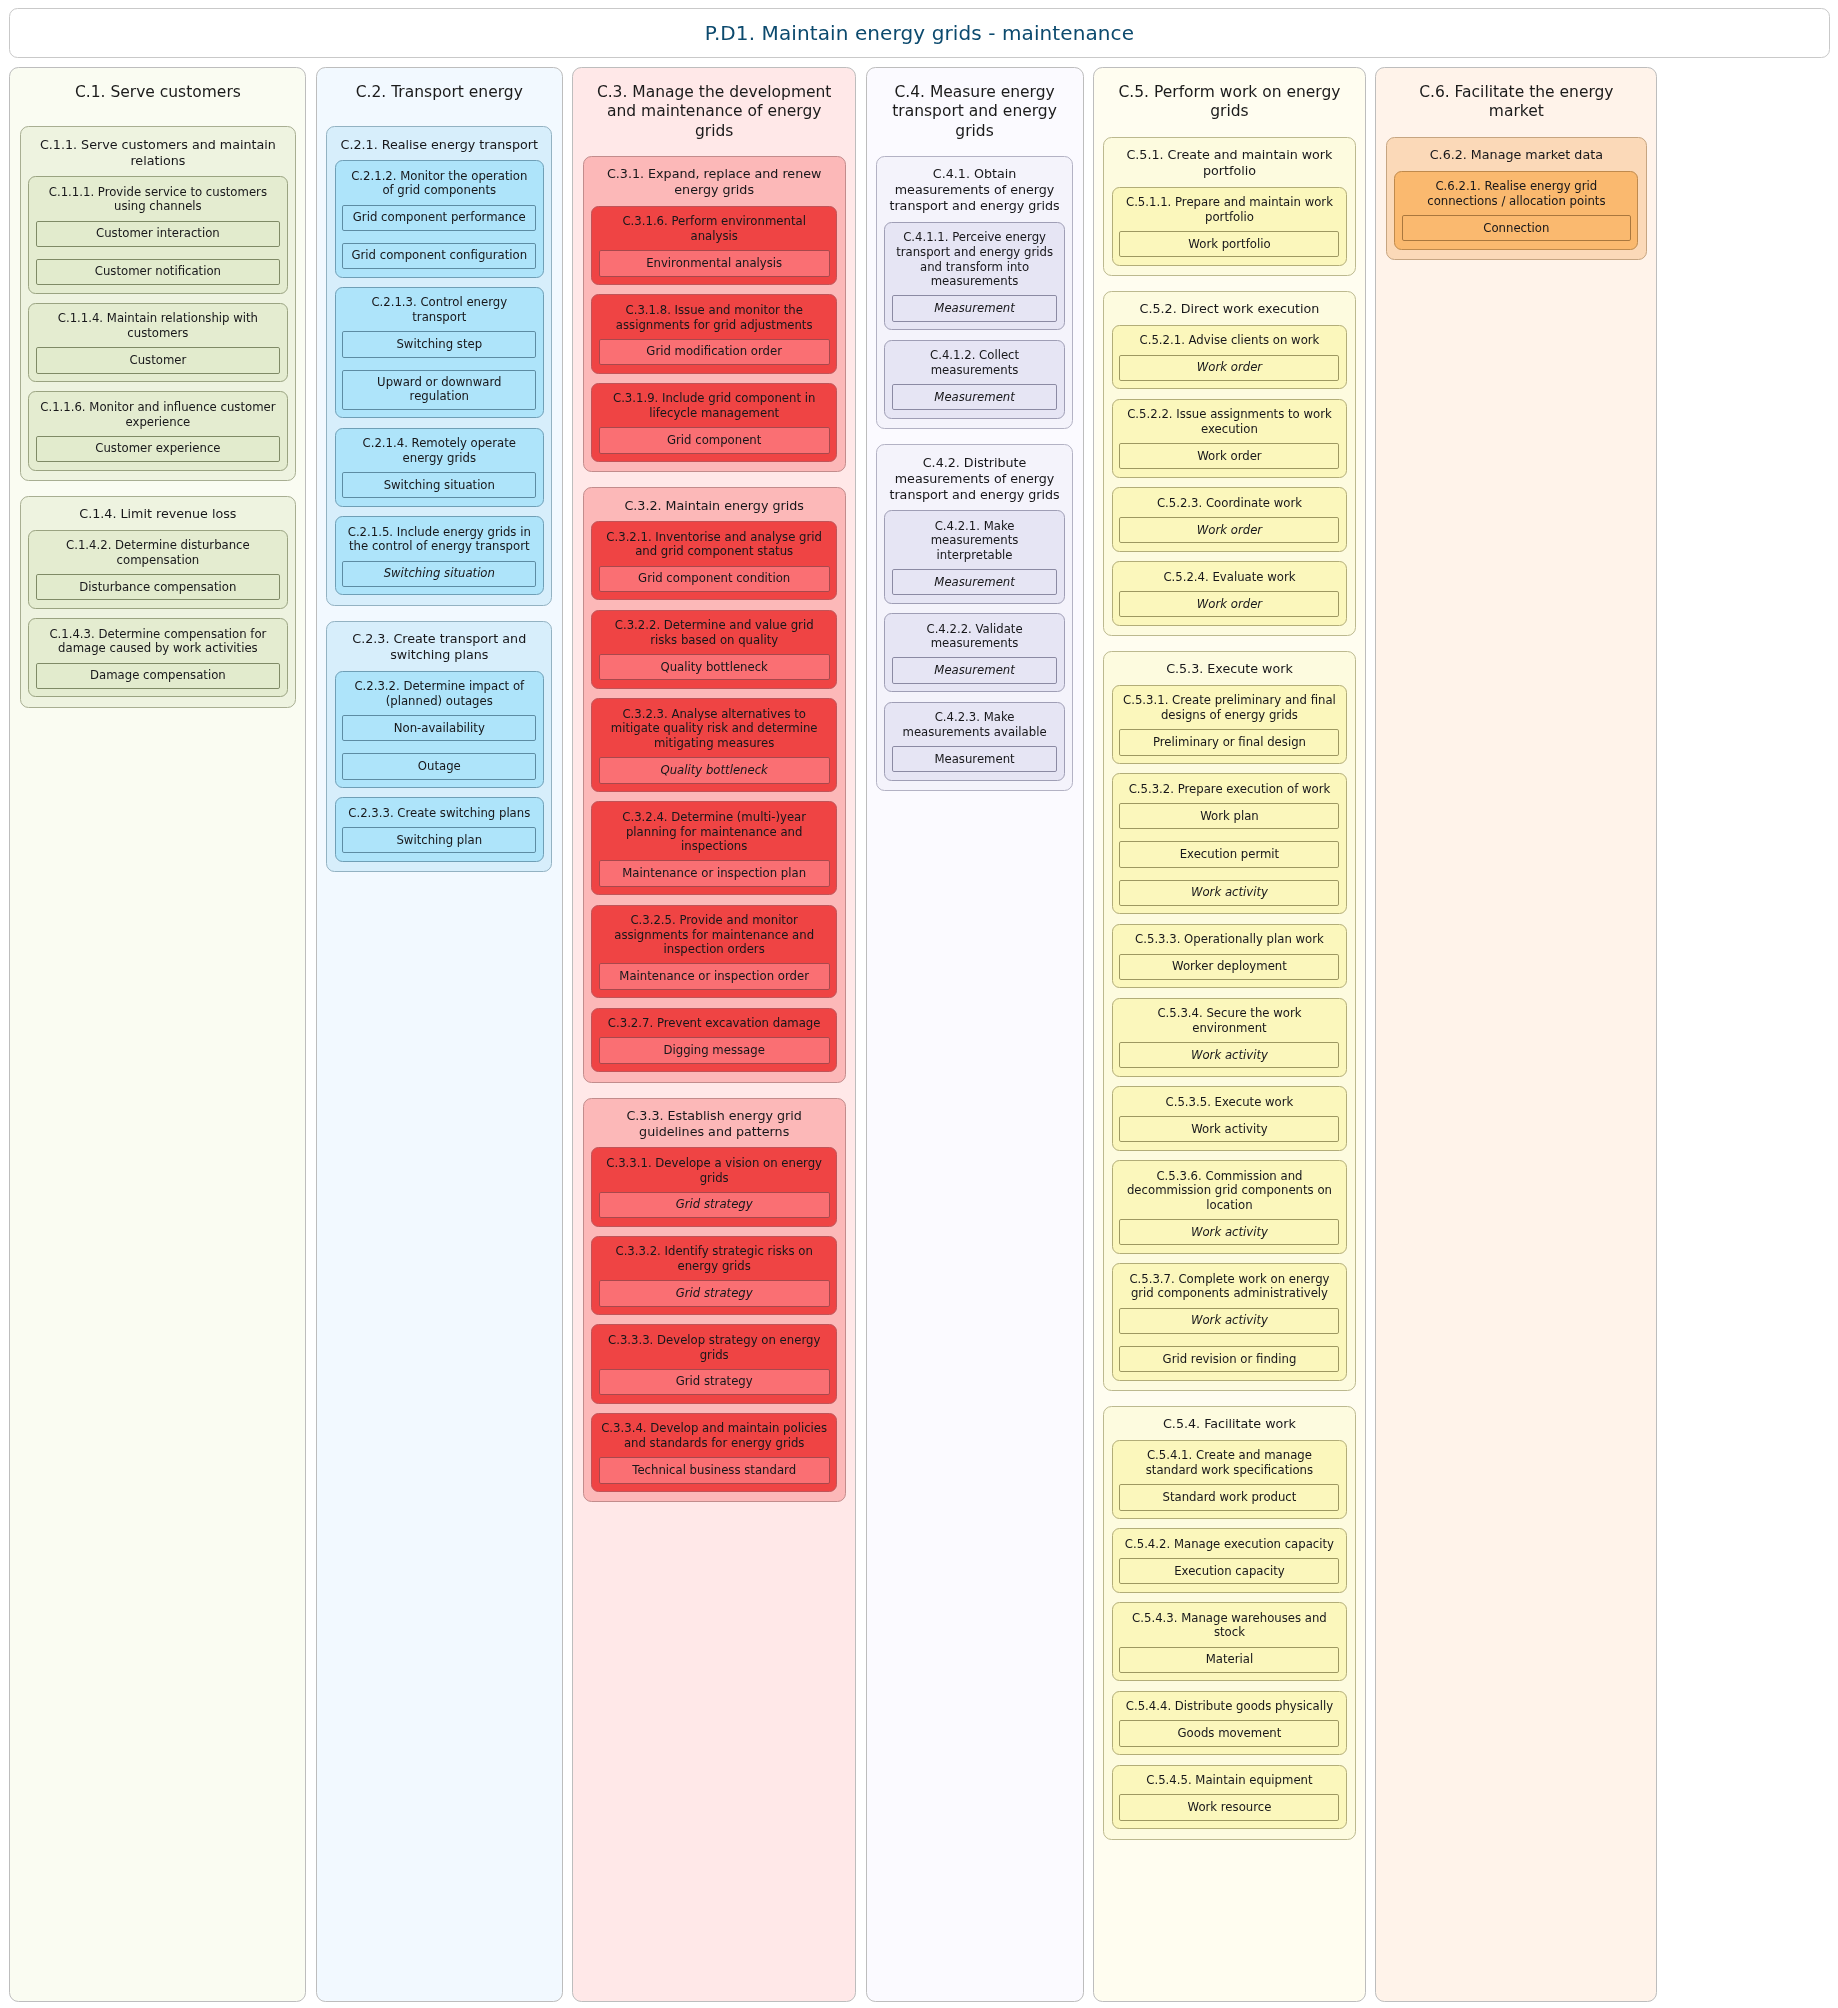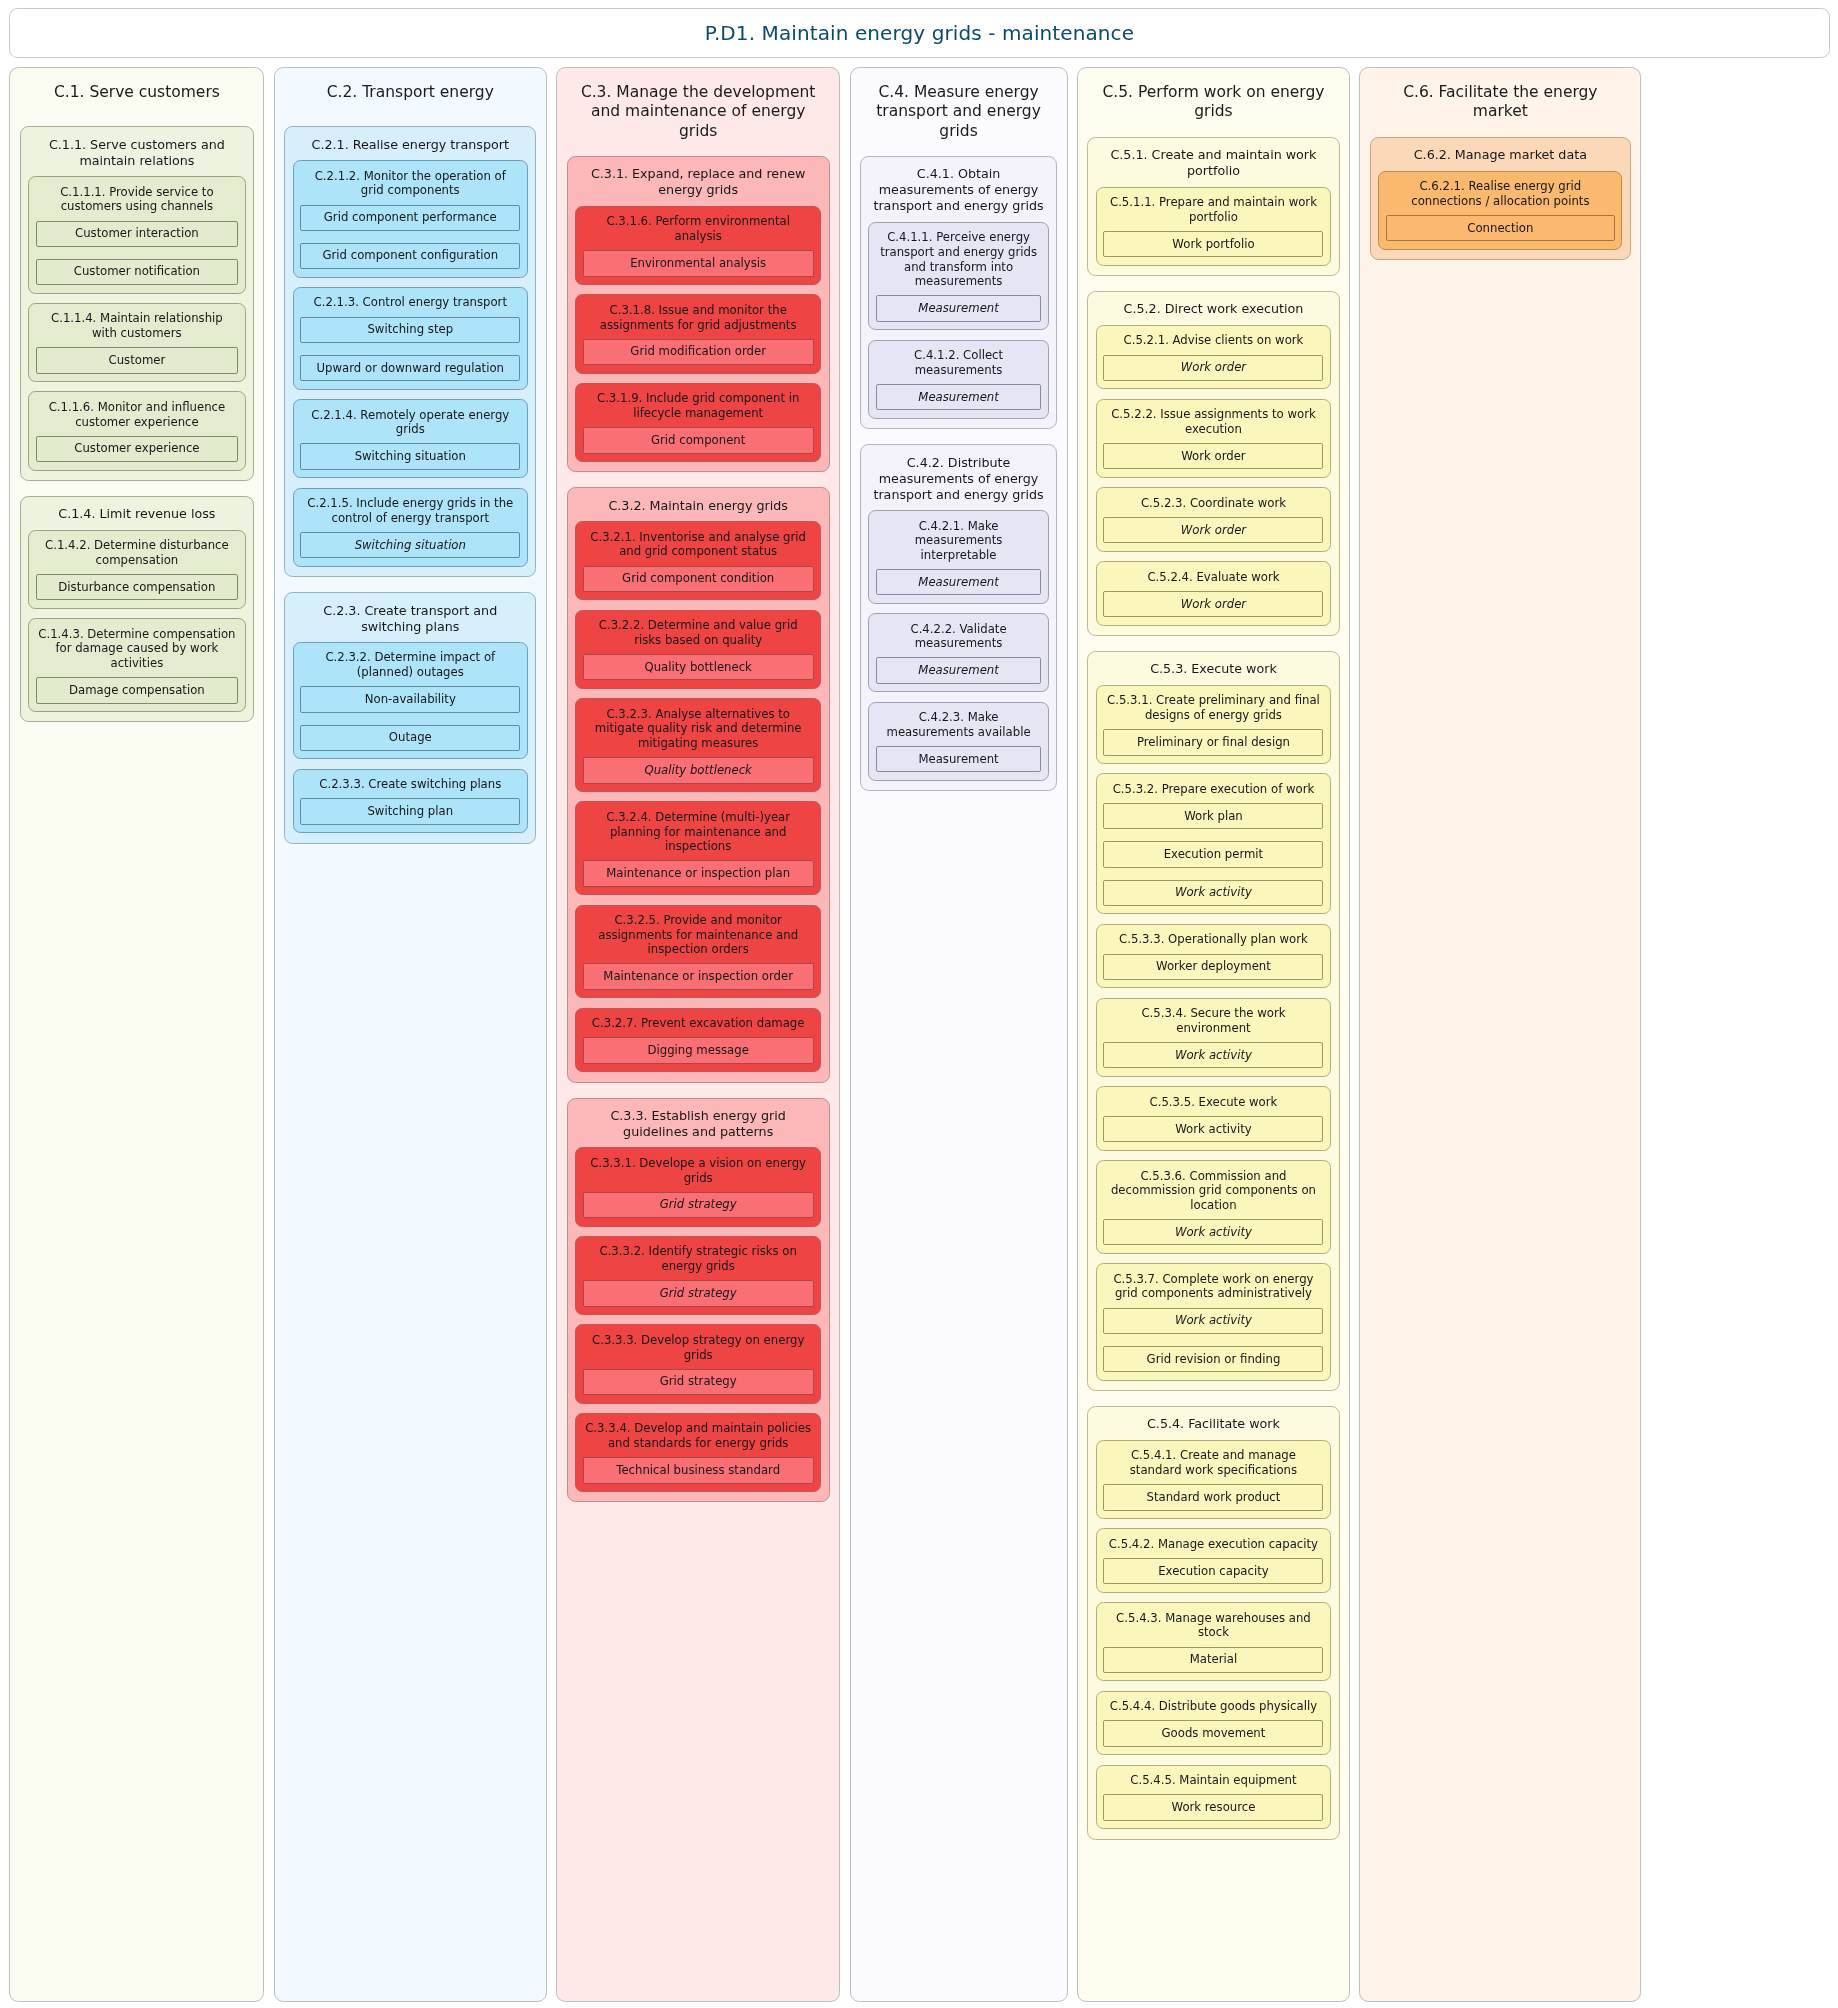--- a/index.html
+++ b/index.html
@@ -47,22 +47,22 @@
   }
   .col-title {
     text-align: center;
     font-size: 15.5px;
     color: #1b1b1b;
     line-height: 1.25;
     padding: 5.6px 3.8px 0 3.8px;
     min-height: 34px;
   }
   
-  .w1 { width: 255px; }
-  .w2 { width: 273px; }
+  .w1 { width: 297px; }
+  .w2 { width: 247px; }
   .w3 { width: 284px; }
   .w4 { width: 218px; }
   .w5 { width: 273px; }
   .w6 { width: 282px; }
 
   
   .group {
     border: 0.9px solid #a9a9a9;
     border-radius: 8.5px;
     padding: 7.5px 7.5px 9.4px 7.5px;

